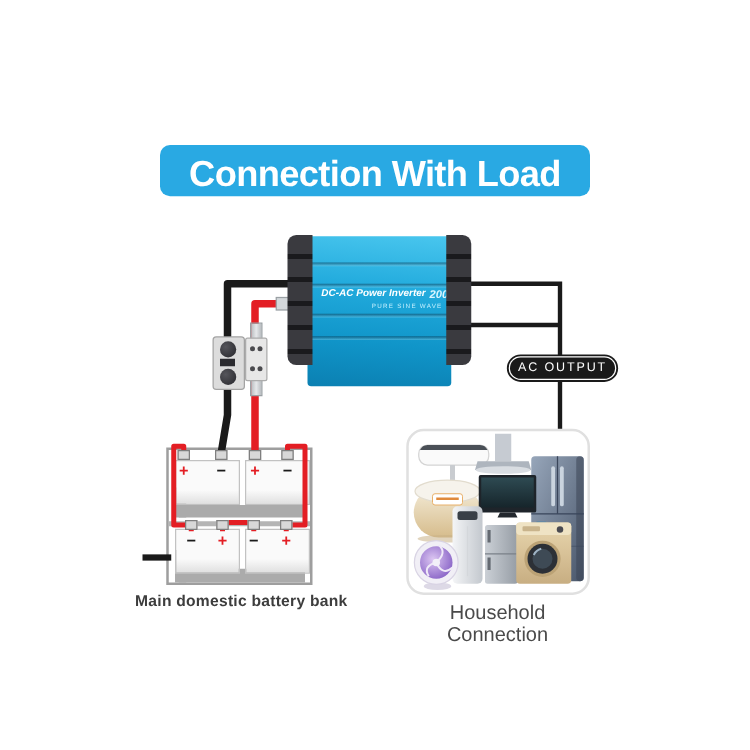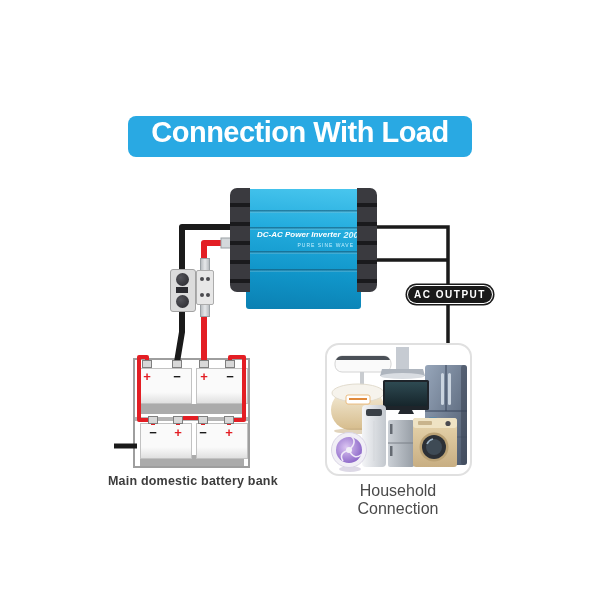--- a/index.html
+++ b/index.html
@@ -1,21 +1,21 @@
 <!DOCTYPE html>
 <html><head>
 <meta charset="utf-8">
 <style>
   html,body{margin:0;padding:0;background:#ffffff;}
   .canvas{position:relative;width:600px;height:600px;background:#ffffff;overflow:hidden;
           font-family:"Liberation Sans", sans-serif;}
 
   
   .banner{position:absolute;left:128px;top:116px;width:344px;height:41px;border-radius:8px;
-          background:#29A9E3;display:flex;align-items:flex-start;justify-content:center;}
+          background:#29A9E3;display:flex;align-items:flex-end;justify-content:center;}
   .banner span{color:#ffffff;font-size:29px;font-weight:bold;letter-spacing:-.5px;white-space:nowrap;}
 
   
   .wires{position:absolute;left:0;top:0;z-index:2;}
 
   
   .inverter{position:absolute;left:230px;top:188px;width:147px;height:104px;z-index:3;}
   .cap{position:absolute;top:0;width:20px;height:104px;background:#242427;
        background:repeating-linear-gradient(180deg,#3A3A3F 0 15px,#1A1A1D 15px 19px);}
   .cap.left{left:0;border-radius:7px 0 0 7px;}
@@ -40,36 +40,36 @@
   .fuse{position:absolute;left:196px;top:270px;width:16px;height:33px;z-index:4;
         background:#E7E7E7;border:1px solid #ACACAC;border-radius:2px;}
   .fuse i{position:absolute;width:4px;height:4px;border-radius:50%;background:#4A4A4E;}
   .crimp{position:absolute;left:200px;width:8px;height:13px;z-index:3;
          background:linear-gradient(90deg,#B9BDC1,#E6E8EA,#B9BDC1);border:1px solid #9aa0a4;}
 
   
   .pill{position:absolute;left:408px;top:286px;width:84px;height:17px;z-index:5;
         background:#1A1A1A;border-radius:9px;display:flex;align-items:center;justify-content:center;
         box-shadow:0 0 0 1px #ffffff,0 0 0 2.5px #1A1A1A;}
-  .pill span{color:#fff;font-size:10px;font-weight:bold;letter-spacing:1.5px;white-space:nowrap;}
+  .pill span{color:#fff;font-size:10px;font-weight:normal;letter-spacing:1.5px;white-space:nowrap;}
 
   
   .rack{position:absolute;left:133px;top:358px;width:117px;height:110px;z-index:1;
         background:#fff;border:2px solid #9E9E9E;box-sizing:border-box;}
   .slab{position:absolute;background:#ABABAB;}
   .divider{position:absolute;left:0;top:57px;width:113px;height:4px;background:#B5B5B5;}
   .battery{position:absolute;width:52px;height:36px;background:linear-gradient(180deg,#FAFAFA 0 68%,#E0E0E0 100%);
            border:1.5px solid #C2C2C2;box-sizing:border-box;}
   .terminal{position:absolute;width:10px;height:8px;background:#D8D8D8;border:1.5px solid #7F7F7F;
             box-sizing:border-box;z-index:4;}
   .sign{position:absolute;width:14px;height:12px;font-size:13px;font-weight:bold;line-height:12px;
         text-align:center;z-index:4;}
   .sign.pos{color:#E31E24;} .sign.neg{color:#1A1A1A;}
 
-  .battery-caption{position:absolute;left:108px;top:474px;width:170px;z-index:2;
+  .battery-caption{position:absolute;left:108px;top:474px;width:170px;text-align:center;z-index:2;
                    font-size:12.5px;font-weight:bold;color:#3D3D3D;letter-spacing:.2px;}
 
   
   .appliance-box{position:absolute;left:325px;top:343px;width:147px;height:133px;z-index:3;
                  background:#fff;border:2px solid #E0E0E0;border-radius:14px;box-sizing:border-box;overflow:hidden;}
   .appliance-caption{position:absolute;left:318px;top:482px;width:160px;text-align:center;z-index:2;
                      font-size:16px;color:#4A4A4A;}
 </style>
 </head>
 <body>

